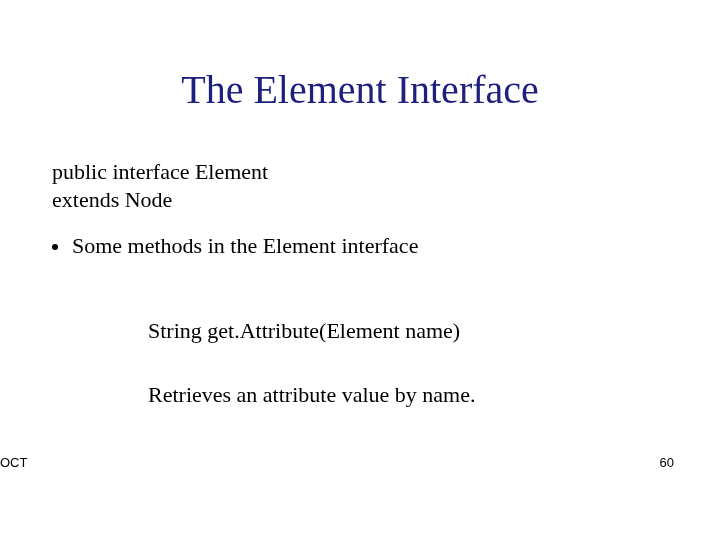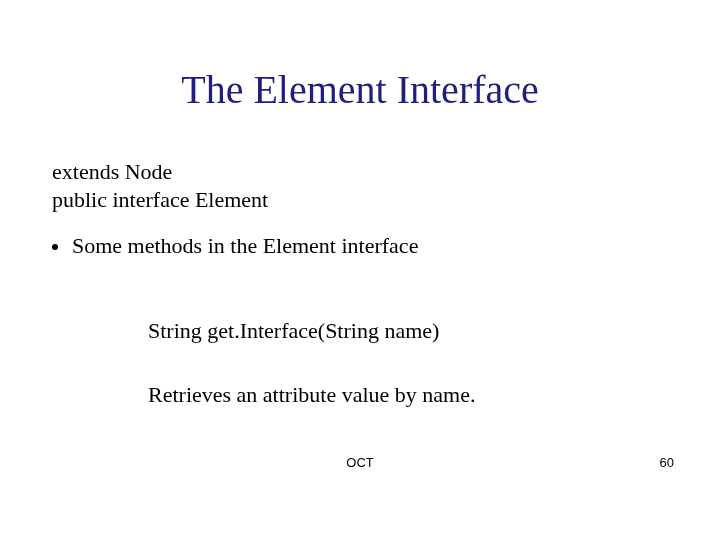--- a/index.html
+++ b/index.html
@@ -67,21 +67,21 @@
     top: 382px;
     left: 148px;
     font-size: 22px;
     color: #000;
   }
   .footer-center {
     position: absolute;
     bottom: 38px;
     left: 0;
     width: 720px;
-    text-align: center;
+    text-align: left;
     font-size: 13px;
     font-family: Arial, Helvetica, sans-serif;
     color: #000;
   }
   .footer-right {
     position: absolute;
     bottom: 38px;
     right: 46px;
     font-size: 13px;
     font-family: Arial, Helvetica, sans-serif;
@@ -89,29 +89,29 @@
   }
 </style>
 </head>
 <body>
 
 <div class="slide">
 
   <div class="title">The Element Interface</div>
 
   <div class="code-block">
+    <div>public interface Element</div>
     <div>extends Node</div>
-    <div>public interface Element</div>
   </div>
 
   <div class="bullet-row">
     <span class="bullet-dot"></span>
     <span>Some methods in the Element interface</span>
   </div>
 
-  <div class="method-sig">String get.Interface(String name)</div>
+  <div class="method-sig">String get.Attribute(Element name)</div>
 
   <div class="method-desc">Retrieves an attribute value by name.</div>
 
   <div class="footer-center">OCT</div>
   <div class="footer-right">60</div>
 
 </div>
 
 </body></html>

